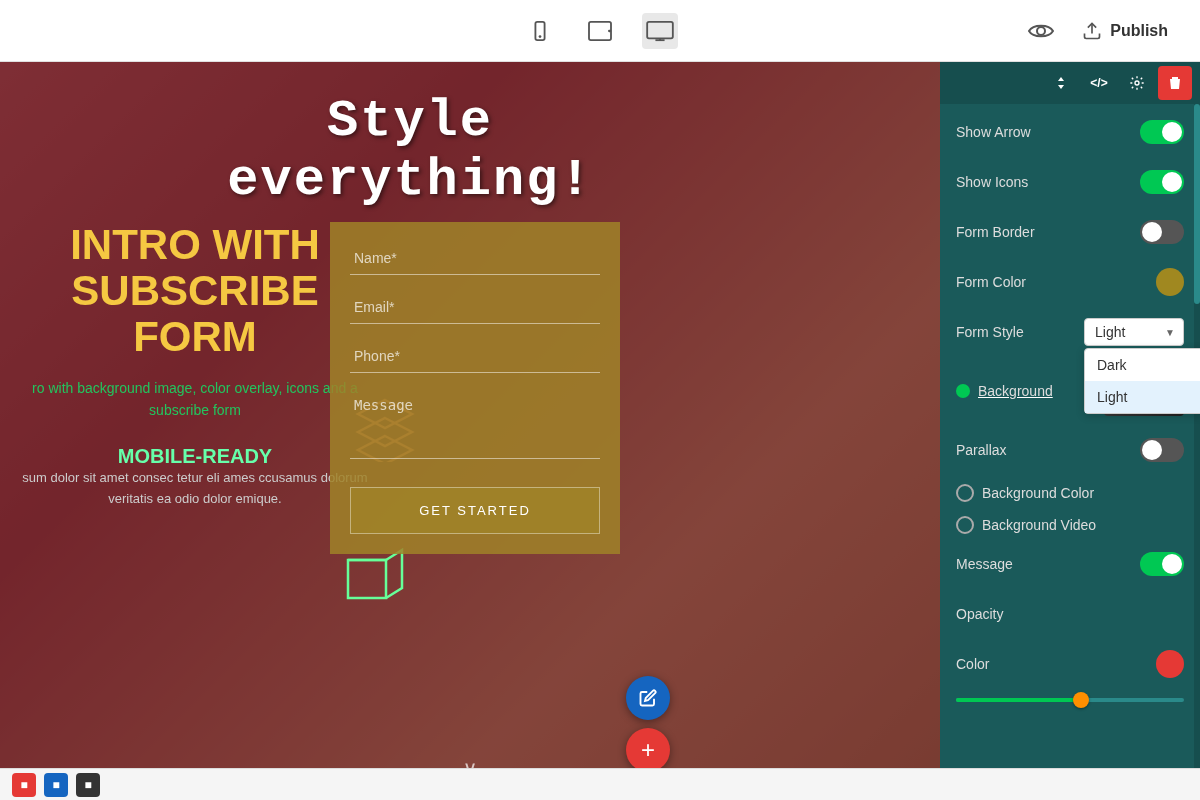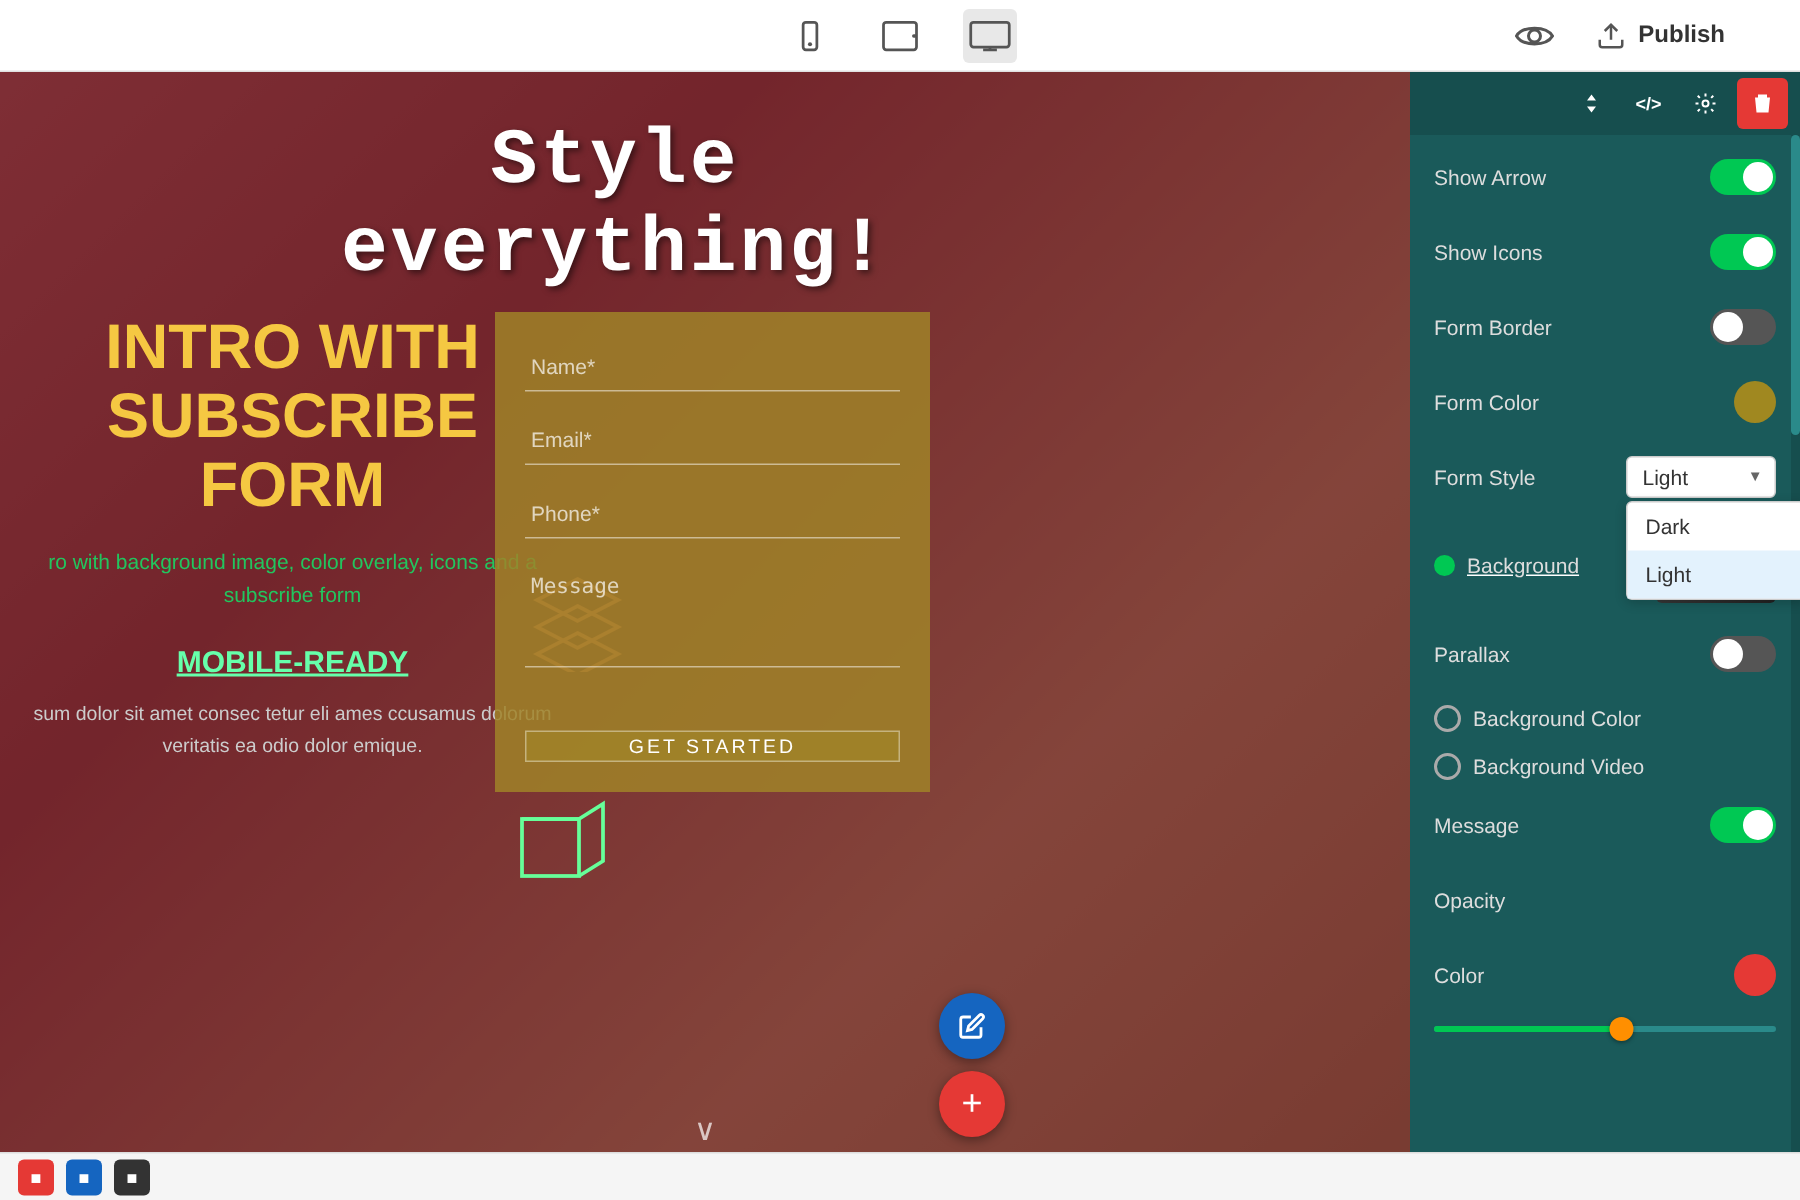--- a/index.html
+++ b/index.html
@@ -1,26 +1,26 @@
 <!DOCTYPE html>
 <html><head>
   <meta charset="utf-8">
   <style>
     * { box-sizing: border-box; margin: 0; padding: 0; }
     body { font-family: Arial, sans-serif; width: 1200px; height: 800px; overflow: hidden; background: #fff; }
 
     
     .top-bar {
-      height: 48px;
+      height: 62px;
       background: #fff;
       border-bottom: 1px solid #e0e0e0;
       display: flex;
       align-items: center;
       justify-content: space-between;
-      padding: 0 38px;
+      padding: 0 20px;
       position: relative;
       z-index: 10;
     }
     .top-bar-center {
       display: flex;
       gap: 24px;
       align-items: center;
       position: absolute;
       left: 50%;
       transform: translateX(-50%);
@@ -122,22 +122,20 @@
     .canvas-left p {
       font-size: 14px;
       color: #22c55e;
       line-height: 1.6;
       margin-bottom: 24px;
     }
     .canvas-left h4 {
       font-size: 20px;
       font-weight: bold;
       color: #66ffaa;
-      margin-bottom: 12px;
-      text-decoration: underline;
     }
     .canvas-left p2 {
       display: block;
       font-size: 13px;
       color: #ccc;
       line-height: 1.6;
     }
 
     
     .icon-layers {
@@ -176,25 +174,25 @@
     }
     .subscribe-form textarea {
       height: 70px;
       resize: none;
     }
     .subscribe-form .get-started {
       width: 100%;
       background: rgba(160,130,40,0.9);
       border: 1px solid rgba(255,255,255,0.4);
       color: #fff;
-      padding: 2px;
+      padding: 15px;
       font-size: 13px;
       letter-spacing: 2px;
       cursor: pointer;
-      margin-top: 21px;
+      margin-top: 8px;
     }
 
     
     .scroll-arrow {
       position: absolute;
       bottom: 20px;
       left: 50%;
       transform: translateX(-50%);
       color: #fff;
       font-size: 20px;

